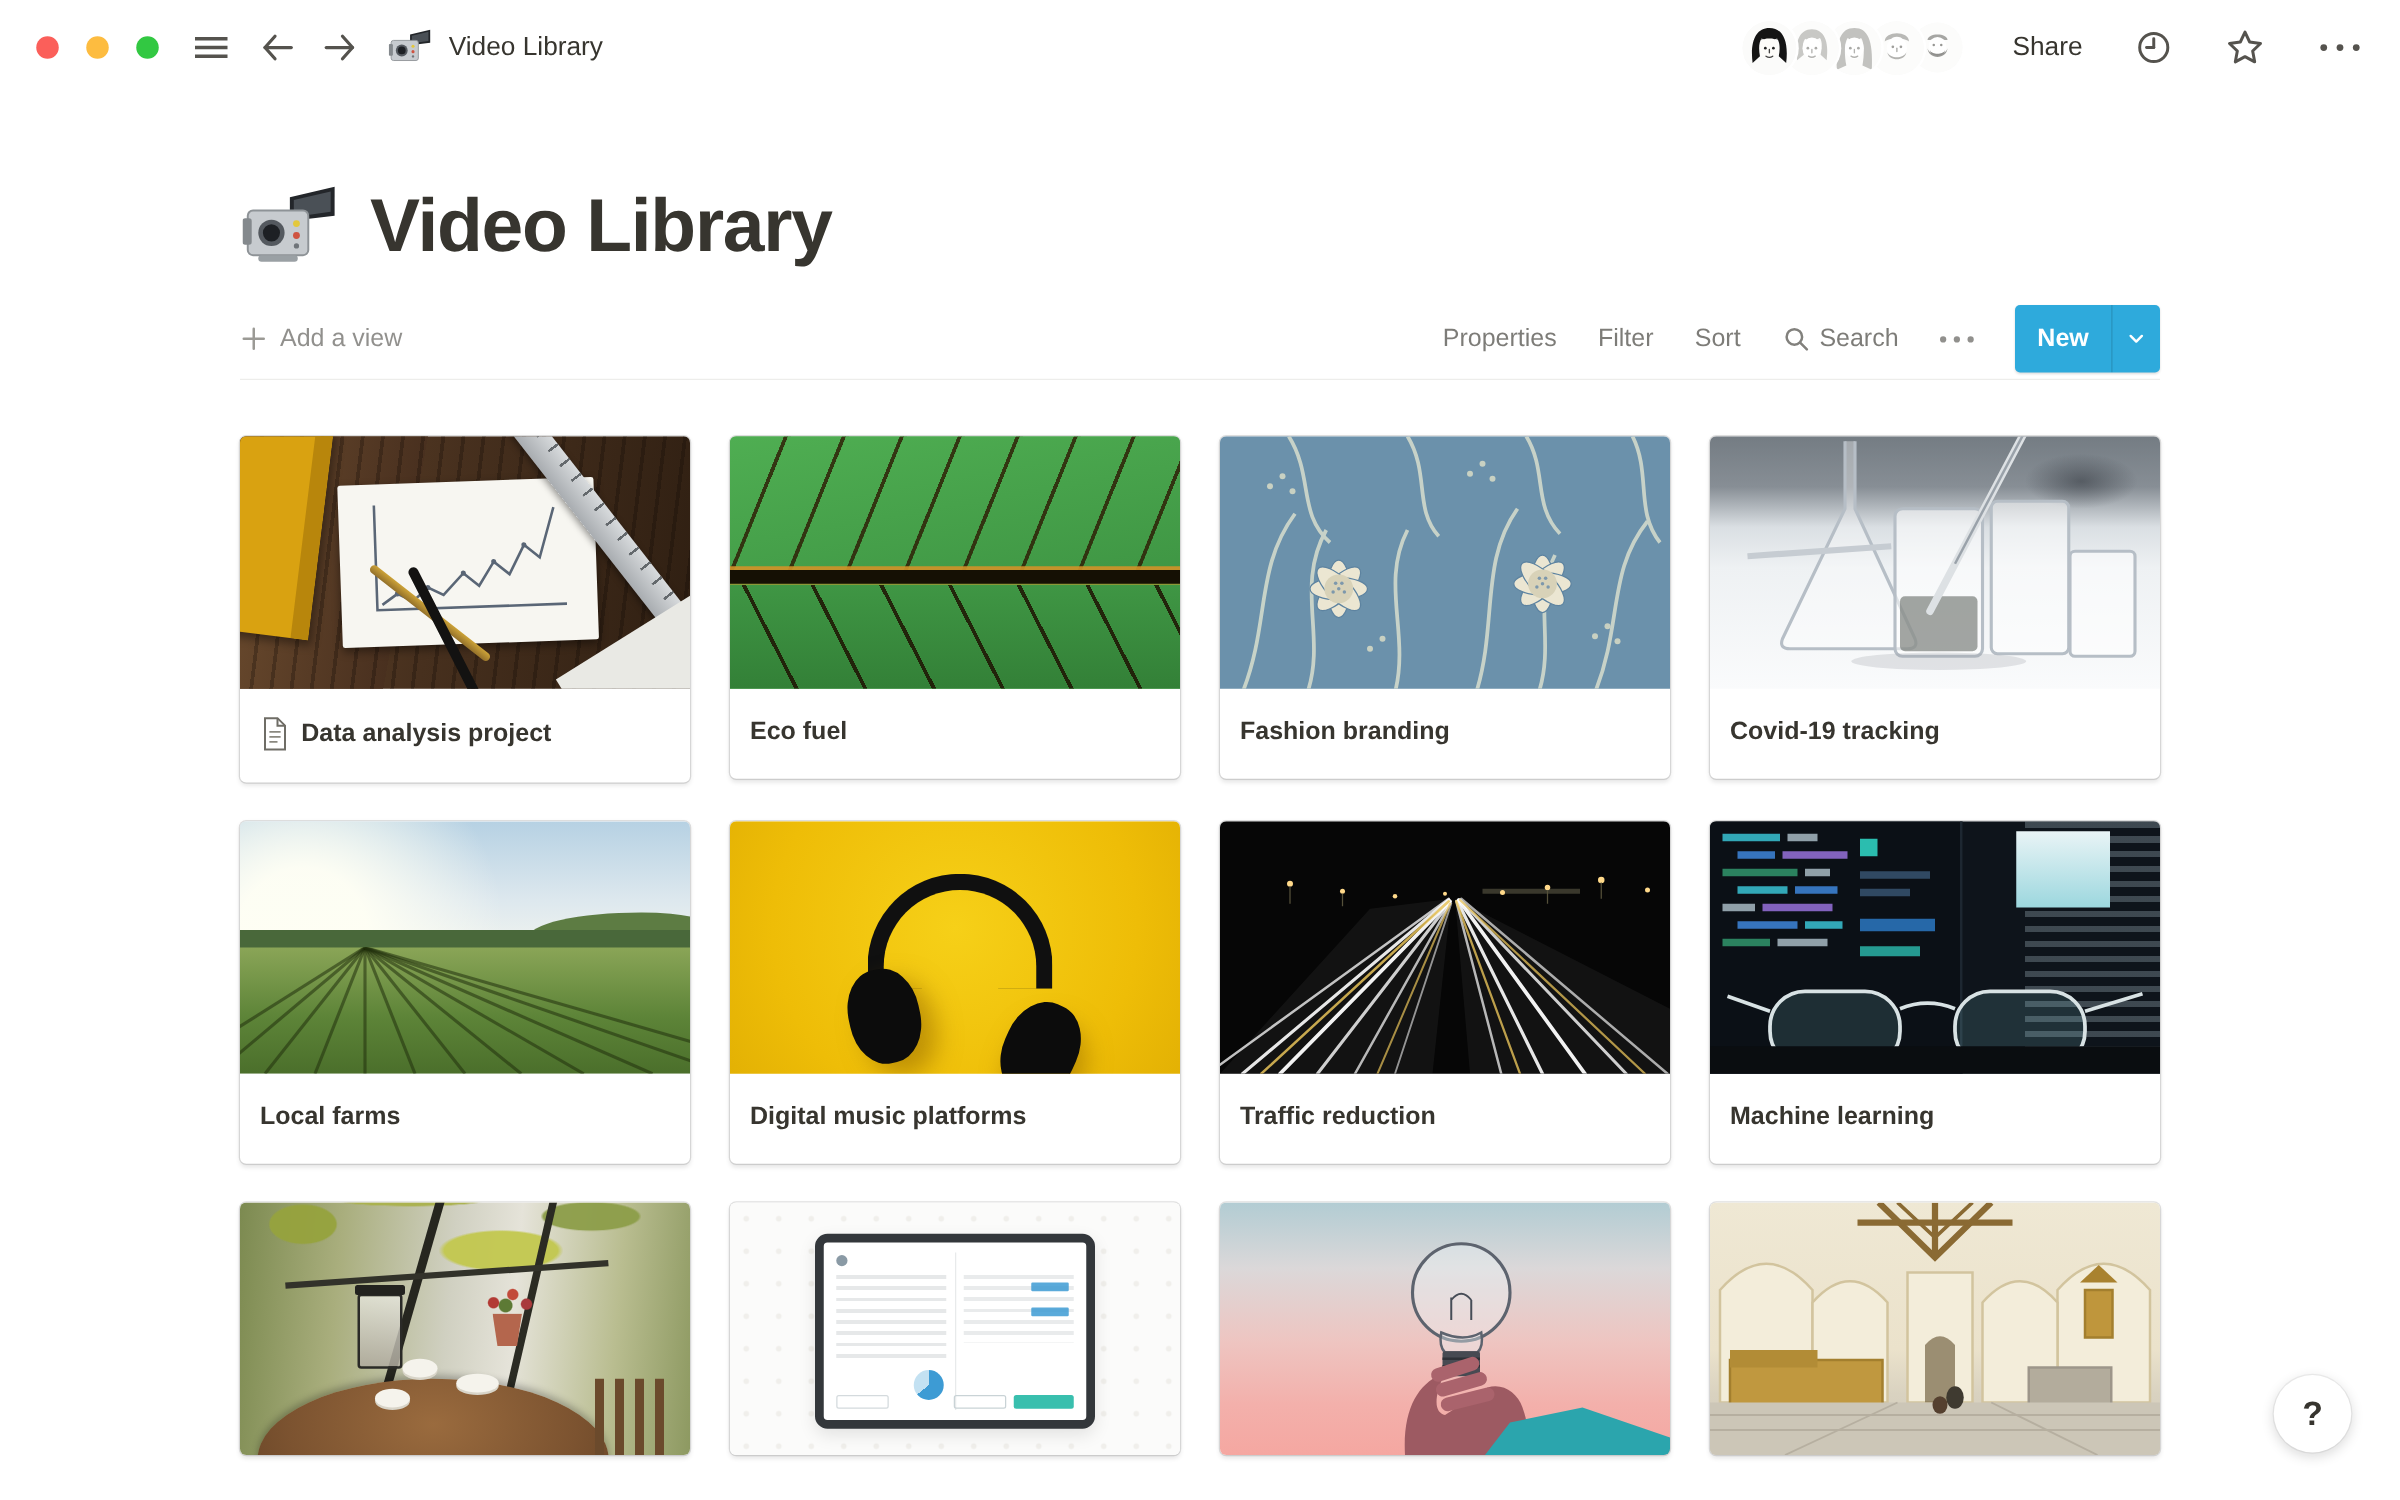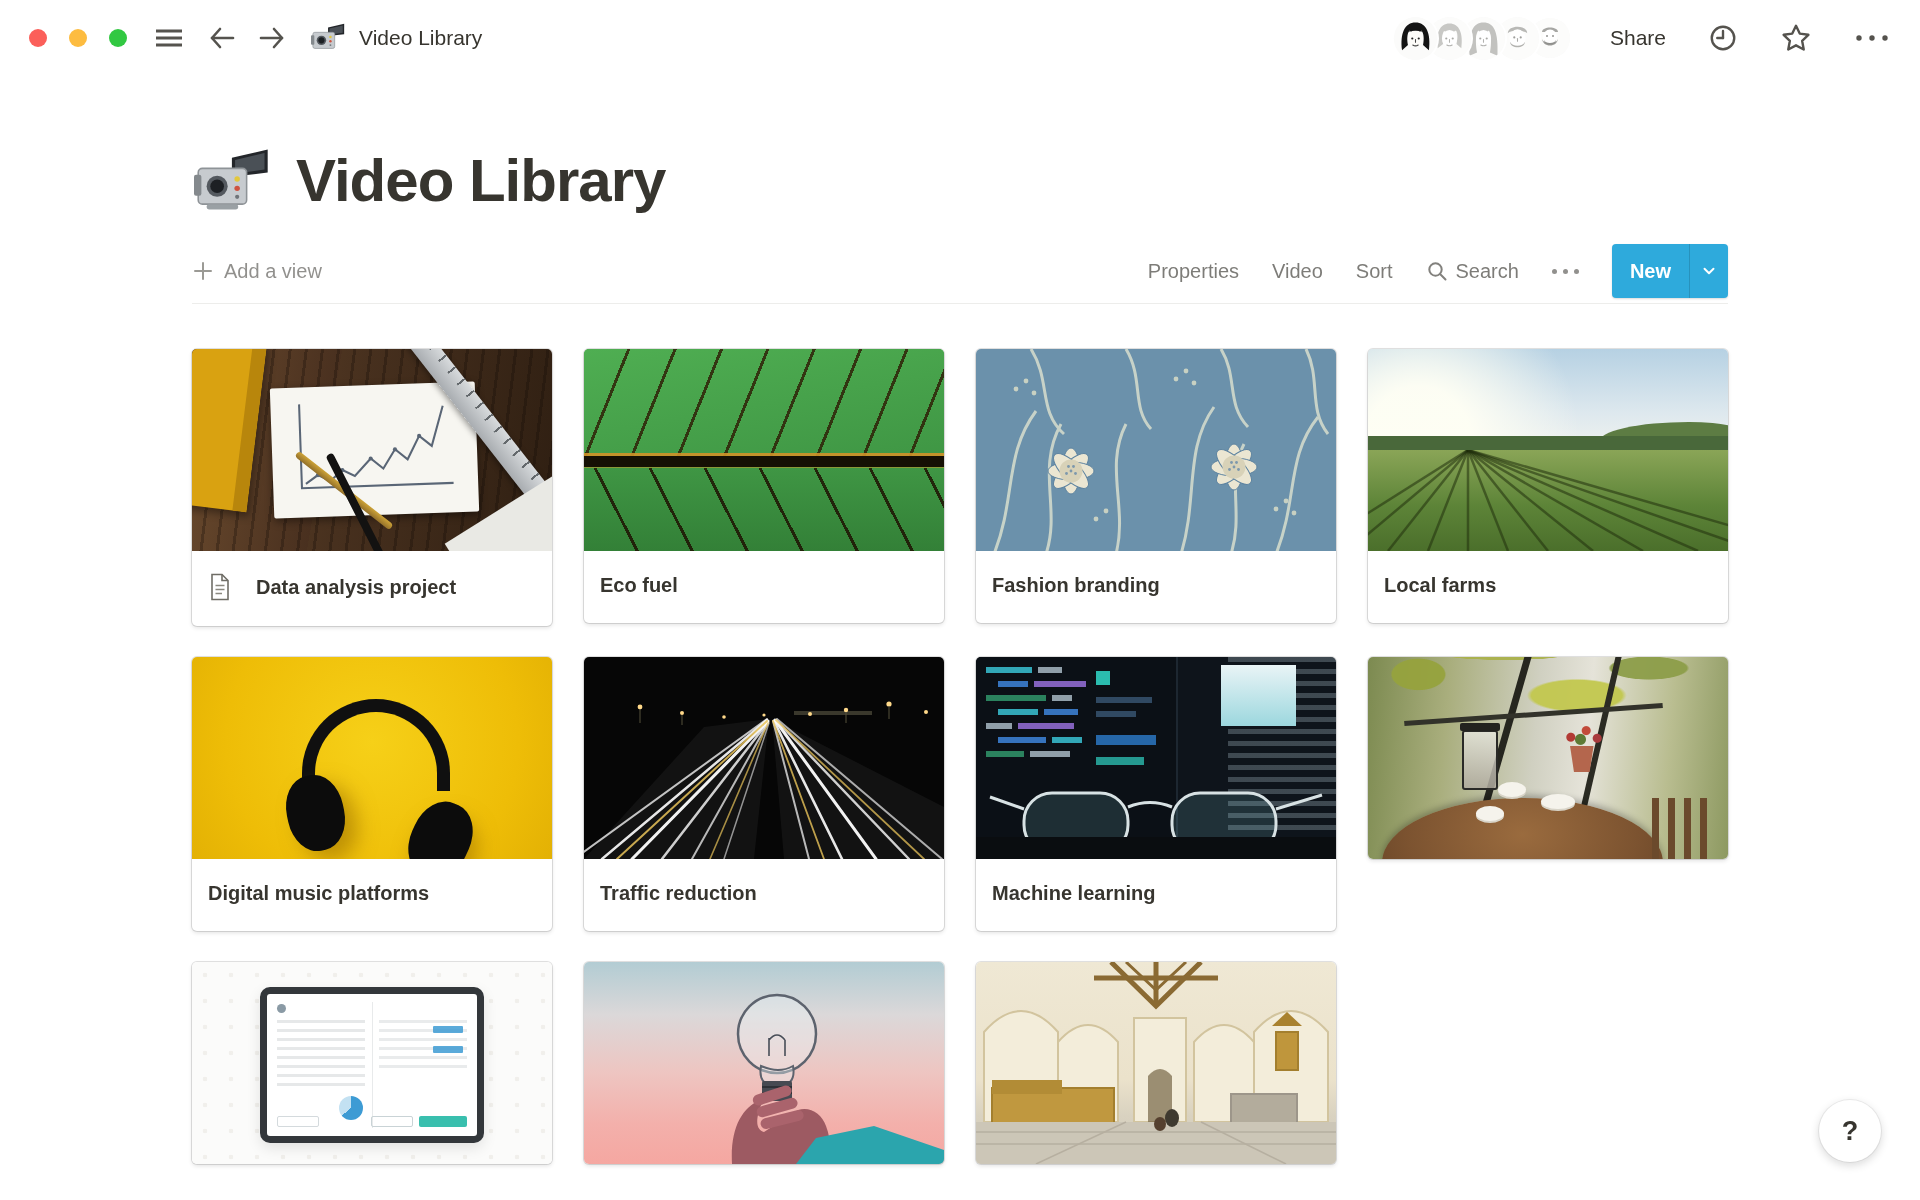--- a/index.html
+++ b/index.html
@@ -44,21 +44,21 @@
   .new-main { color:#fff; font-size:20px; font-weight:600; display:flex; align-items:center; padding:0 18px; }
   .new-chev { display:flex; align-items:center; padding:0 10px; border-left:1px solid rgba(0,0,0,.14); }
 
   .divider { height:1px; background:#ededeb; margin-top:10px; }
 
   
   .gallery { display:grid; grid-template-columns:repeat(4,360px); column-gap:32px; row-gap:31px; margin-top:45px; align-items:start; }
   .card { background:#fff; border-radius:5px; overflow:hidden;
     box-shadow:0 0 0 1px rgba(15,15,15,.12), 0 2px 4px rgba(15,15,15,.12); }
   .cimg { position:relative; height:202px; overflow:hidden; }
-  .ctitle { display:flex; align-items:center; gap:24px; padding:22px 16px 25px; font-size:20px; font-weight:600; color:#37352f; line-height:1.25; }
+  .ctitle { display:flex; align-items:center; gap:9px; padding:22px 16px 25px; font-size:20px; font-weight:600; color:#37352f; line-height:1.25; }
 
   
   .c-desk { background:repeating-linear-gradient(97deg, rgba(15,8,4,.28) 0 3px, rgba(0,0,0,0) 3px 16px),
             linear-gradient(100deg,#6b4b2e 0%,#49301f 38%,#33211400 0),linear-gradient(100deg,#64452a,#47301e 45%,#2f1f12 100%); }
   .desk-book { position:absolute; left:-30px; top:-12px; width:95px; height:170px; background:#d9a211; transform:rotate(7deg); box-shadow:inset -14px 0 0 #b8860c, 3px 4px 8px rgba(0,0,0,.4); }
   .desk-paper { position:absolute; left:80px; top:36px; width:205px; height:130px; background:#f7f6f1; transform:rotate(-2deg); border-radius:2px; box-shadow:0 3px 8px rgba(0,0,0,.45); }
   .desk-ruler { position:absolute; left:226px; top:-30px; width:250px; height:24px; transform:rotate(52deg); transform-origin:left top;
      background:repeating-linear-gradient(90deg, rgba(82,87,91,.85) 0 2px, transparent 2px 15px) top/100% 40% no-repeat,
      linear-gradient(#d8dbdd,#a8acb0); box-shadow:2px 2px 6px rgba(0,0,0,.4); }
   .desk-pen-gold { position:absolute; left:92px; top:138px; width:120px; height:7px; border-radius:4px; background:linear-gradient(#cda338,#93702a); transform:rotate(38deg); }
@@ -316,21 +316,21 @@
             <g stroke="#9b9a95" stroke-width="2" stroke-linecap="round">
               <line x1="11" y1="3" x2="11" y2="19"></line>
               <line x1="3" y1="11" x2="19" y2="11"></line>
             </g>
           </svg>
         <span>Add a view</span>
       </button>
 
       <div class="tbr">
         <button class="txtbtn">Properties</button>
-        <button class="txtbtn">Video</button>
+        <button class="txtbtn">Filter</button>
         <button class="txtbtn">Sort</button>
         <button class="searchbtn">
           <svg width="22" height="22" viewBox="0 0 22 22">
               <g stroke="#82817d" stroke-width="2" fill="none" stroke-linecap="round">
                 <circle cx="9.5" cy="9.5" r="6.2"></circle>
                 <line x1="14.3" y1="14.3" x2="19.5" y2="19.5"></line>
               </g>
             </svg>
           <span>Search</span>
         </button>
@@ -462,20 +462,41 @@
                   <circle cx="-2.5" cy="-4.5" r="1.4"></circle>
                 </g>
               </g>
           </svg>
         </div>
         <div class="ctitle">
             <span>Fashion branding</span>
           </div>
       </div>
 
+      <div class="card">
+        <div class="cimg c-lab">
+          <div class="lab-smudge"></div>
+          <svg class="fill" viewBox="0 0 360 202" preserveAspectRatio="none">
+            <g stroke="#b6bec6" stroke-width="2.5" fill="rgba(255,255,255,.35)" stroke-linejoin="round">
+              <path d="M108,4 L108,58 L58,162 Q55,170 64,170 L158,170 Q167,170 164,162 L116,58 L116,4"></path>
+              <rect x="225" y="52" width="62" height="122" rx="5" fill="rgba(255,255,255,.5)"></rect>
+              <rect x="288" y="92" width="52" height="84" rx="4" fill="rgba(255,255,255,.55)"></rect>
+              <rect x="148" y="58" width="70" height="118" rx="6" fill="rgba(255,255,255,.55)"></rect>
+            </g>
+            <rect x="152" y="128" width="62" height="44" rx="4" fill="rgba(88,92,88,.55)"></rect>
+            <line x1="252" y1="-4" x2="176" y2="140" stroke="#dde1e4" stroke-width="6" stroke-linecap="round"></line>
+            <line x1="252" y1="-4" x2="196" y2="102" stroke="#9aa2aa" stroke-width="2"></line>
+            <ellipse cx="183" cy="180" rx="70" ry="7" fill="rgba(150,156,162,.25)"></ellipse>
+            <line x1="30" y1="96" x2="145" y2="88" stroke="#c6ccd2" stroke-width="5"></line>
+          </svg>
+        </div>
+        <div class="ctitle">
+            <span>Covid-19 tracking</span>
+          </div>
+      </div>
 
       <div class="card">
         <div class="cimg">
           <div class="farm-sky"></div>
           <div class="farm-hill"></div>
           <div class="farm-trees"></div>
           <div class="farm-field">
             <svg viewBox="0 0 360 101" preserveAspectRatio="none">
               <g stroke="rgba(32,48,12,.55)" stroke-width="2.5">
                 <line x1="100" y1="0" x2="-60" y2="101"></line>

